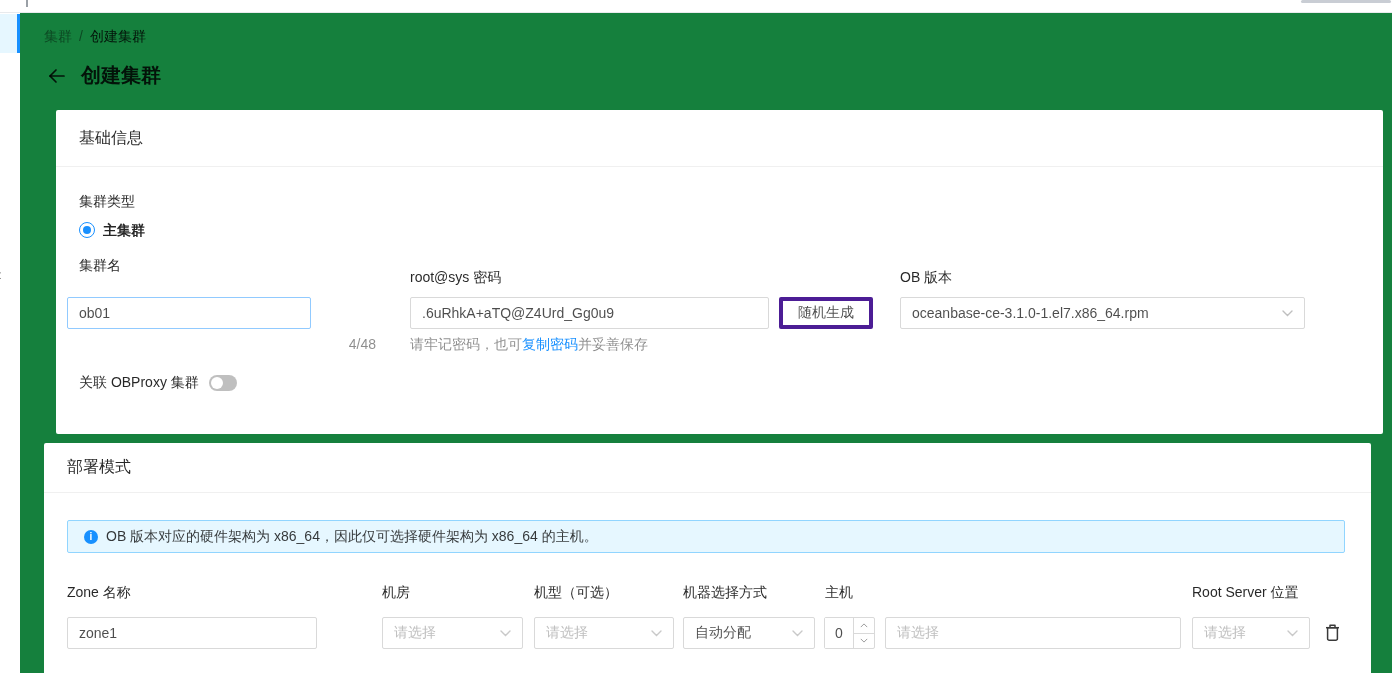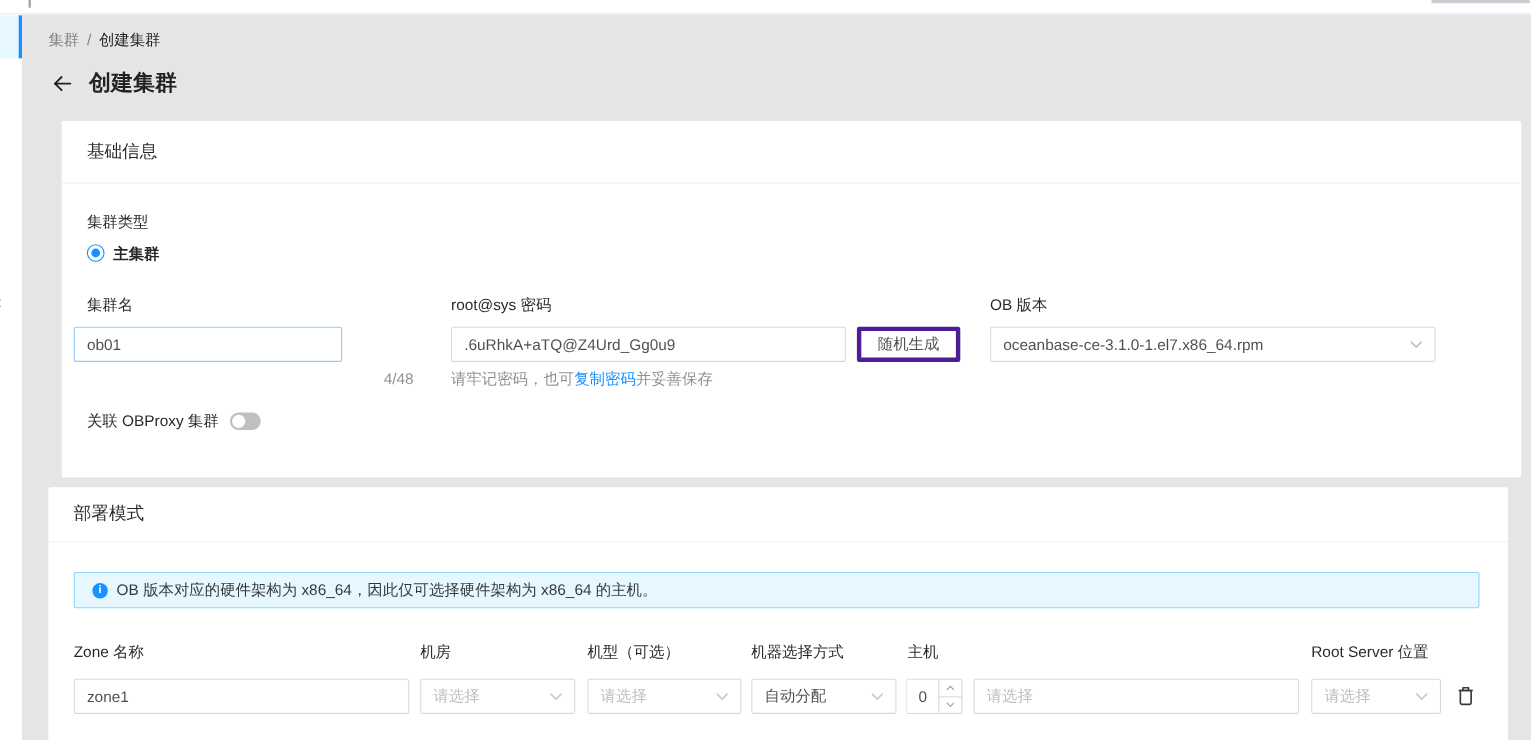--- a/index.html
+++ b/index.html
@@ -16,21 +16,21 @@
   .h-scroll-thumb { position:absolute; top:0; left:1301px; width:90px; height:3px; background:#c9cdd4; border-radius:2px; }
   .v-scroll-thumb { position:absolute; top:0; left:26px; width:2px; height:7px; background:#9aa0a6; }
 
   
   .sidebar { position:absolute; top:13px; left:0; width:20px; height:660px; background:#fff; z-index:5; }
   .sidebar-active { position:absolute; top:1px; left:0; width:20px; height:39px; background:#e6f7ff; }
   .sidebar-active-bar { position:absolute; right:0; top:0; width:3px; height:39px; background:#1890ff; }
   .collapse-icon { position:absolute; left:-4px; top:252px; font-size:17px; color:rgba(0,0,0,.65); }
 
   
-  .main { position:absolute; top:13px; left:20px; width:1372px; height:660px; background:#e5e5e5; }
+  .main { position:absolute; top:13px; left:20px; width:1372px; height:660px; background:#15803d; }
 
   .breadcrumb { position:absolute; left:24px; top:15px; font-size:14px; }
   .breadcrumb .bc-parent { color:rgba(0,0,0,.45); cursor:pointer; }
   .breadcrumb .bc-sep { color:rgba(0,0,0,.45); margin:0 7px; }
   .breadcrumb .bc-current { color:rgba(0,0,0,.85); }
 
   .page-header { position:absolute; left:26px; top:49px; display:flex; align-items:center; }
   .back-btn { width:22px; height:22px; display:flex; align-items:center; justify-content:center; cursor:pointer; }
   .page-title { margin-left:13px; font-size:20px; font-weight:700; color:rgba(0,0,0,.85); }
 
@@ -118,21 +118,21 @@
 
     <span class="field-label" style="left:23px; top:83px;">集群类型</span>
 
     <div class="radio-row">
       <span class="radio-outer">
           <span class="radio-dot"></span>
         </span>
       <span class="radio-label">主集群</span>
     </div>
 
-    <span class="field-label" style="left:23px; top:159px;">集群名</span>
+    <span class="field-label" style="left:23px; top:147px;">集群名</span>
     <input class="ipt ipt-focus" style="left: 11px; top: 187px; width: 244px;" value="ob01">
     <div class="muted" style="position:absolute; left:23px; top:226px; width:297px; text-align:right;">4/48</div>
 
     <span class="field-label" style="left:354px; top:159px;">root@sys 密码</span>
     <input class="ipt" style="left: 354px; top: 187px; width: 359px;" value=".6uRhkA+aTQ@Z4Urd_Gg0u9">
     <button class="btn" style="left:723px; top:187px;">随机生成</button>
     <div class="muted" style="position:absolute; left:354px; top:226px;">
       <span>请牢记密码，也可</span><span class="link">复制密码</span><span>并妥善保存</span>
     </div>
 
@@ -160,21 +160,21 @@
       <span class="alert-text">OB 版本对应的硬件架构为 x86_64，因此仅可选择硬件架构为 x86_64 的主机。</span>
     </div>
 
     <span class="field-label" style="left:23px; top:141px;">Zone 名称</span>
     <span class="field-label" style="left:338px; top:141px;">机房</span>
     <span class="field-label" style="left:490px; top:141px;">机型（可选）</span>
     <span class="field-label" style="left:639px; top:141px;">机器选择方式</span>
     <span class="field-label" style="left:781px; top:141px;">主机</span>
     <span class="field-label" style="left:1148px; top:141px;">Root Server 位置</span>
 
-    <input class="ipt" style="left: 23px; top: 174px; width: 305px;" value="zone1">
+    <input class="ipt" style="left: 23px; top: 174px; width: 250px;" value="zone1">
 
     <div class="sel" style="left:338px; top:174px; width:141px;">
       <span class="sel-text sel-placeholder">请选择</span>
       <svg class="chev" width="11" height="7" viewBox="0 0 11 7" fill="none" stroke="#c9c9c9" stroke-width="1.4" stroke-linecap="round">
           <path d="M1 1l4.5 4.5L10 1"></path>
         </svg>
     </div>
 
     <div class="sel" style="left:490px; top:174px; width:140px;">
       <span class="sel-text sel-placeholder">请选择</span>

